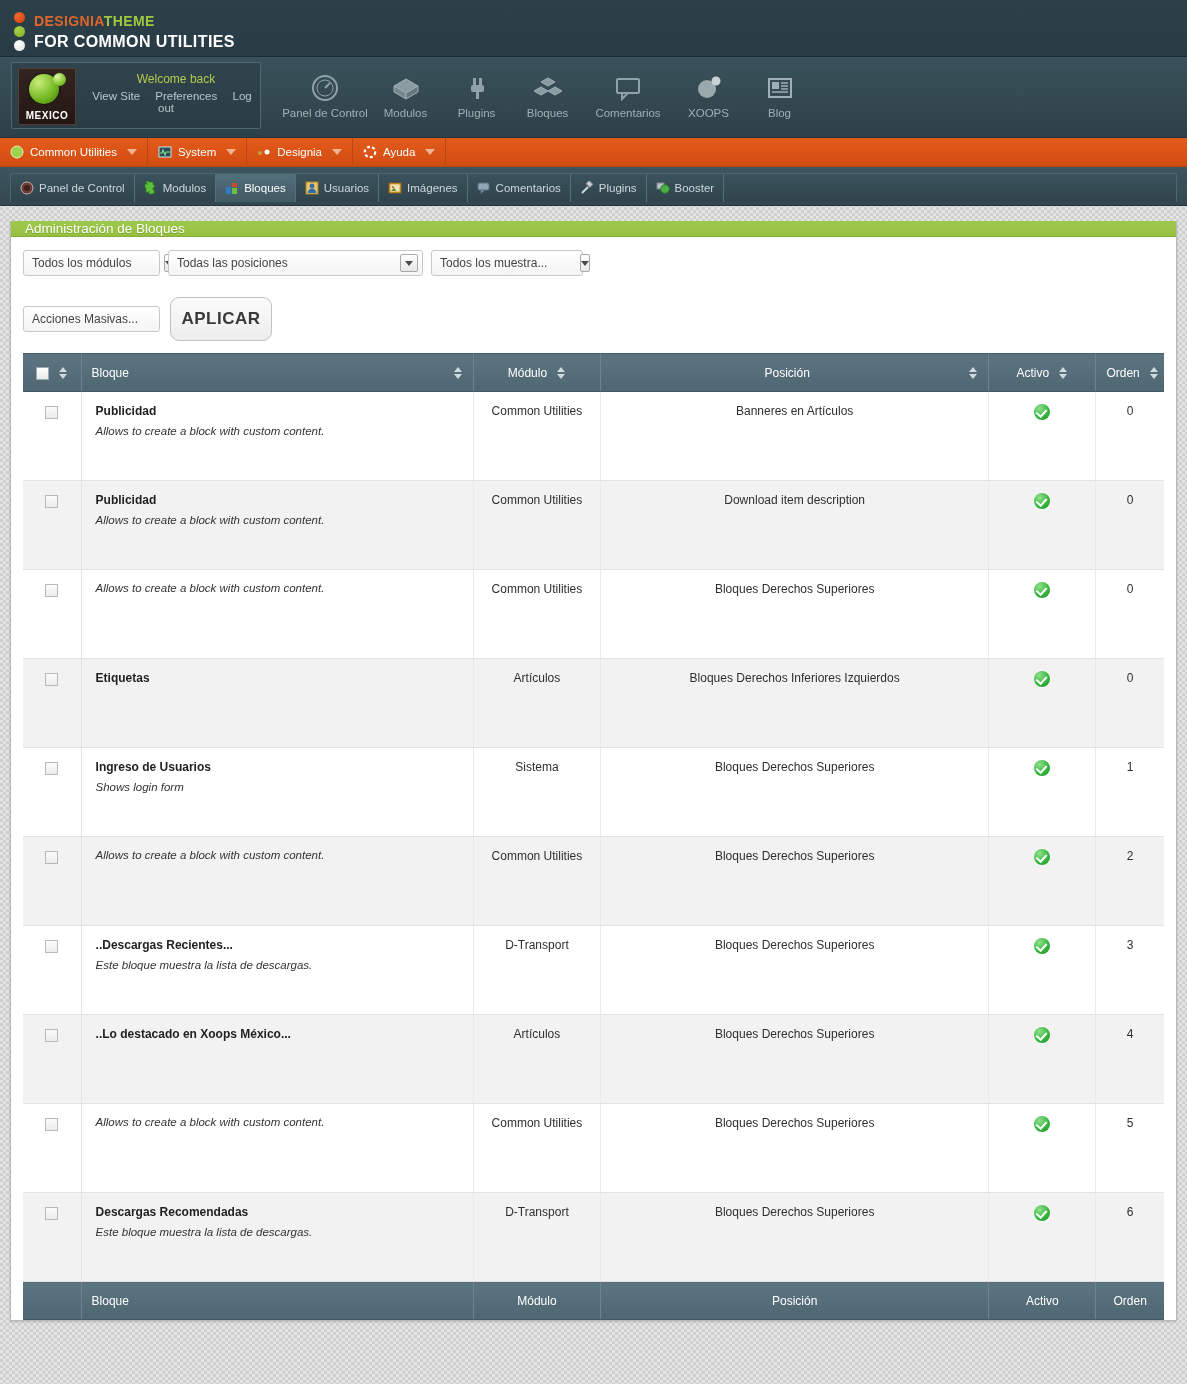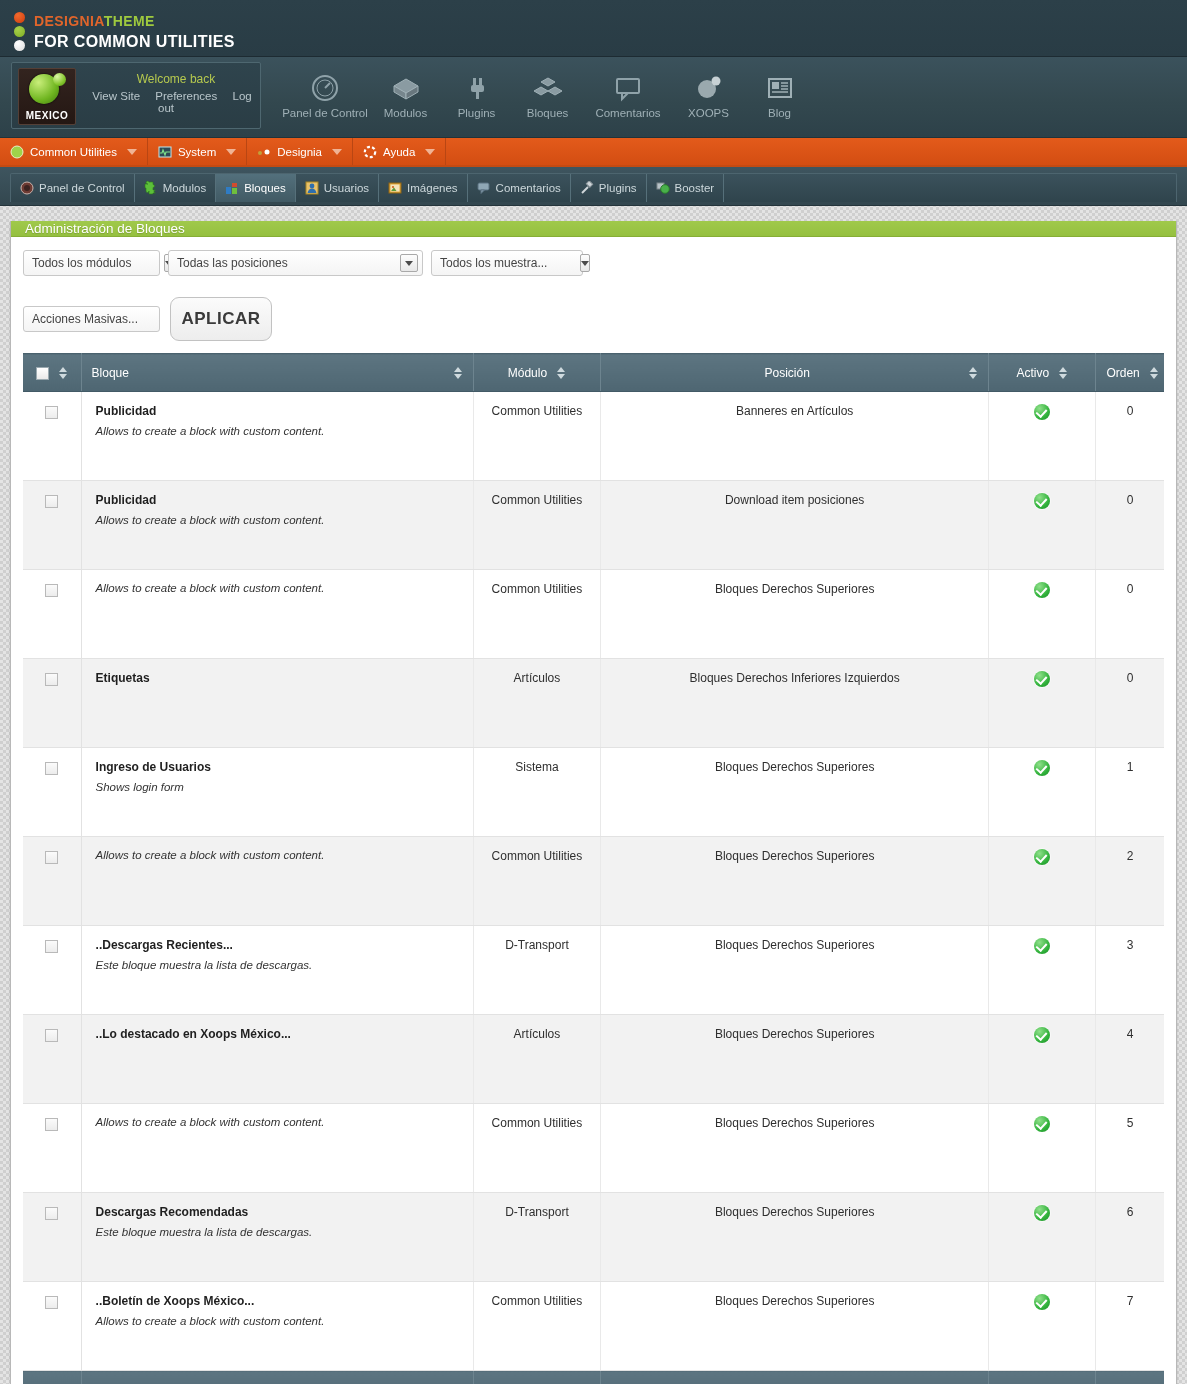--- a/index.html
+++ b/index.html
@@ -644,21 +644,21 @@
             <td class="c-activo"><span class="chk-green"></span></td>
             <td class="c-orden">0</td>
           </tr>
           <tr class="alt">
             <td class="c-check"><span class="rowcheck"></span></td>
             <td class="c-bloque">
               <div class="blk-title">Publicidad</div>
               <div class="blk-desc">Allows to create a block with custom content.</div>
             </td>
             <td class="c-modulo">Common Utilities</td>
-            <td class="c-posicion">Download item posiciones</td>
+            <td class="c-posicion">Download item description</td>
             <td class="c-activo"><span class="chk-green"></span></td>
             <td class="c-orden">0</td>
           </tr>
           <tr>
             <td class="c-check"><span class="rowcheck"></span></td>
             <td class="c-bloque">
               <div class="blk-desc">Allows to create a block with custom content.</div>
             </td>
             <td class="c-modulo">Common Utilities</td>
             <td class="c-posicion">Bloques Derechos Superiores</td>
@@ -730,31 +730,20 @@
           <tr class="alt">
             <td class="c-check"><span class="rowcheck"></span></td>
             <td class="c-bloque">
               <div class="blk-title">Descargas Recomendadas</div>
               <div class="blk-desc">Este bloque muestra la lista de descargas.</div>
             </td>
             <td class="c-modulo">D-Transport</td>
             <td class="c-posicion">Bloques Derechos Superiores</td>
             <td class="c-activo"><span class="chk-green"></span></td>
             <td class="c-orden">6</td>
-          </tr>
-          <tr>
-            <td class="c-check"><span class="rowcheck"></span></td>
-            <td class="c-bloque">
-              <div class="blk-title">..Boletín de Xoops México...</div>
-              <div class="blk-desc">Allows to create a block with custom content.</div>
-            </td>
-            <td class="c-modulo">Common Utilities</td>
-            <td class="c-posicion">Bloques Derechos Superiores</td>
-            <td class="c-activo"><span class="chk-green"></span></td>
-            <td class="c-orden">7</td>
           </tr>
         </tbody>
       <tfoot>
         <tr>
           <td class="th-check">
             
           </td>
           <td class="th-bloque">Bloque</td>
           <td class="th-modulo">Módulo</td>
           <td class="th-posicion">Posición</td>

